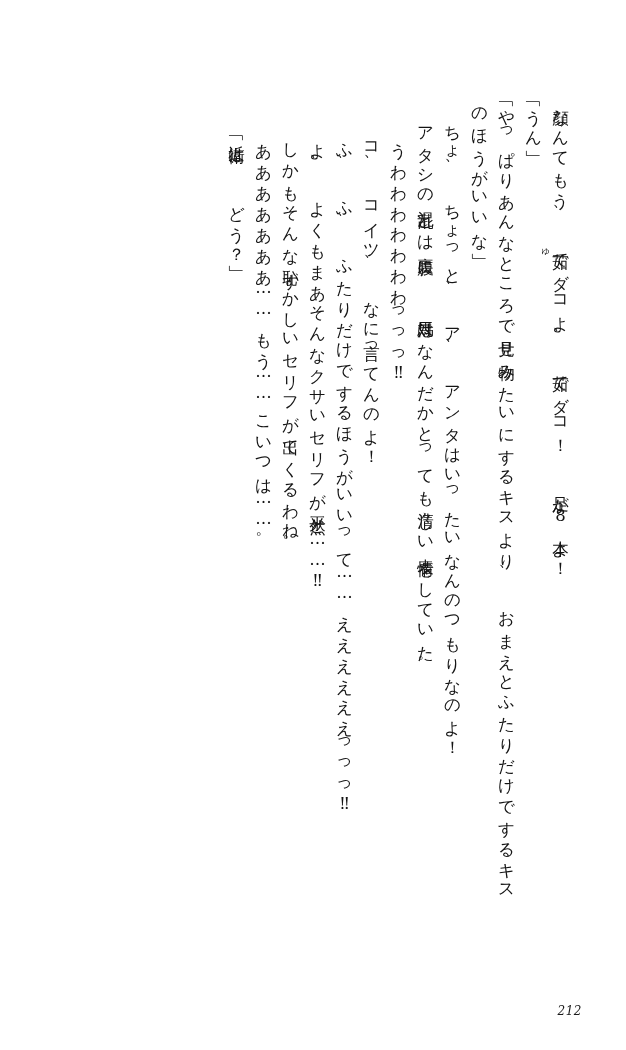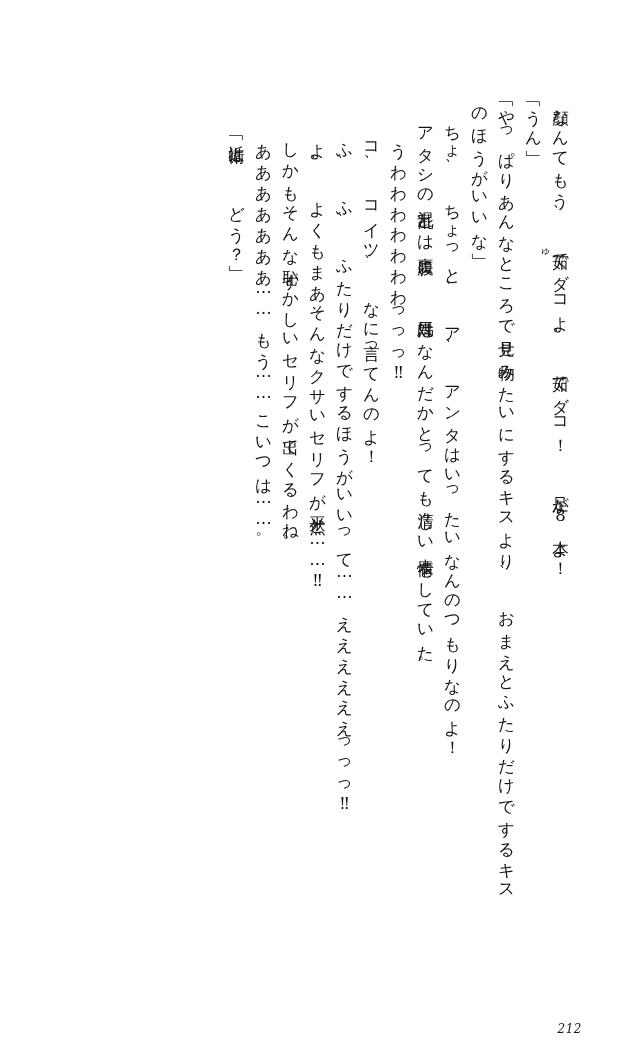--- a/index.html
+++ b/index.html
@@ -56,21 +56,21 @@
     position: absolute;
     font-size: 8px;
     left: -11px;
     top: 2px;
     writing-mode: vertical-rl;
     letter-spacing: 0;
   }
   .page-number {
     position: absolute;
     right: 44px;
-    bottom: 14px;
+    bottom: 32px;
     font-size: 12px;
     font-style: italic;
     font-family: "DejaVu Serif", "Liberation Serif", serif;
     color: #1a1a1a;
     letter-spacing: 0.5px;
   }
 </style>
 </head>
 <body>
 

